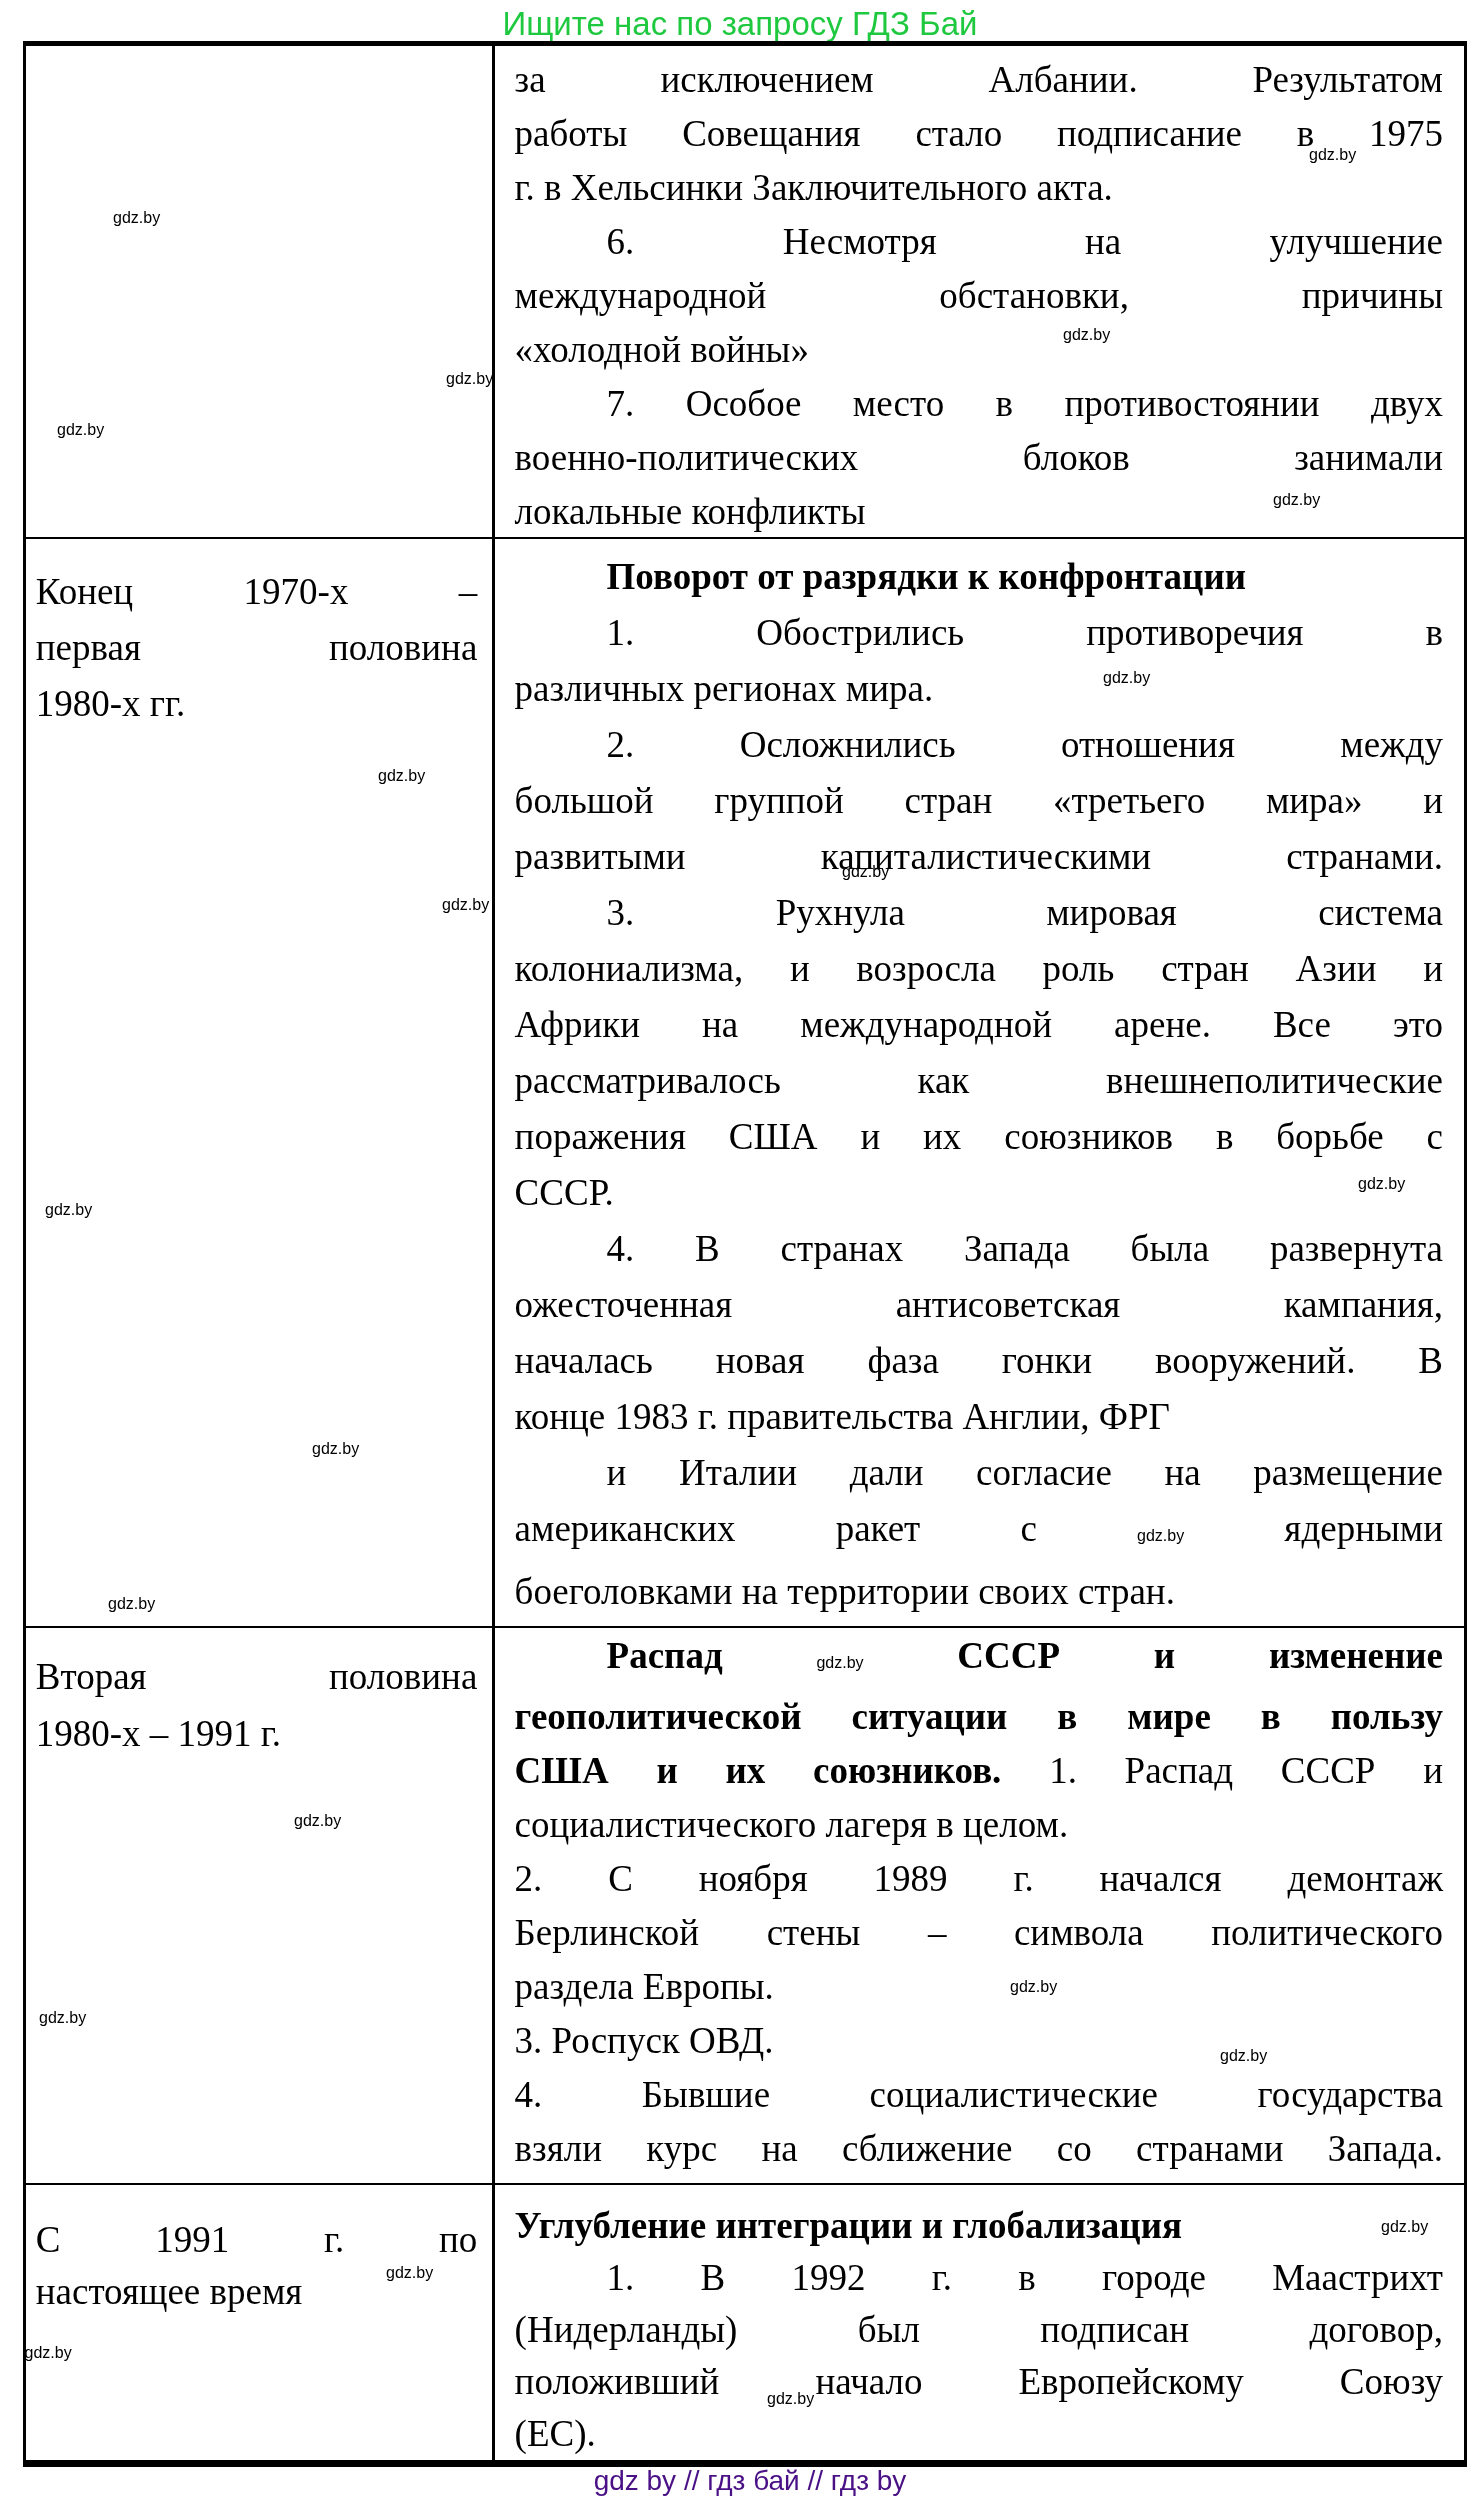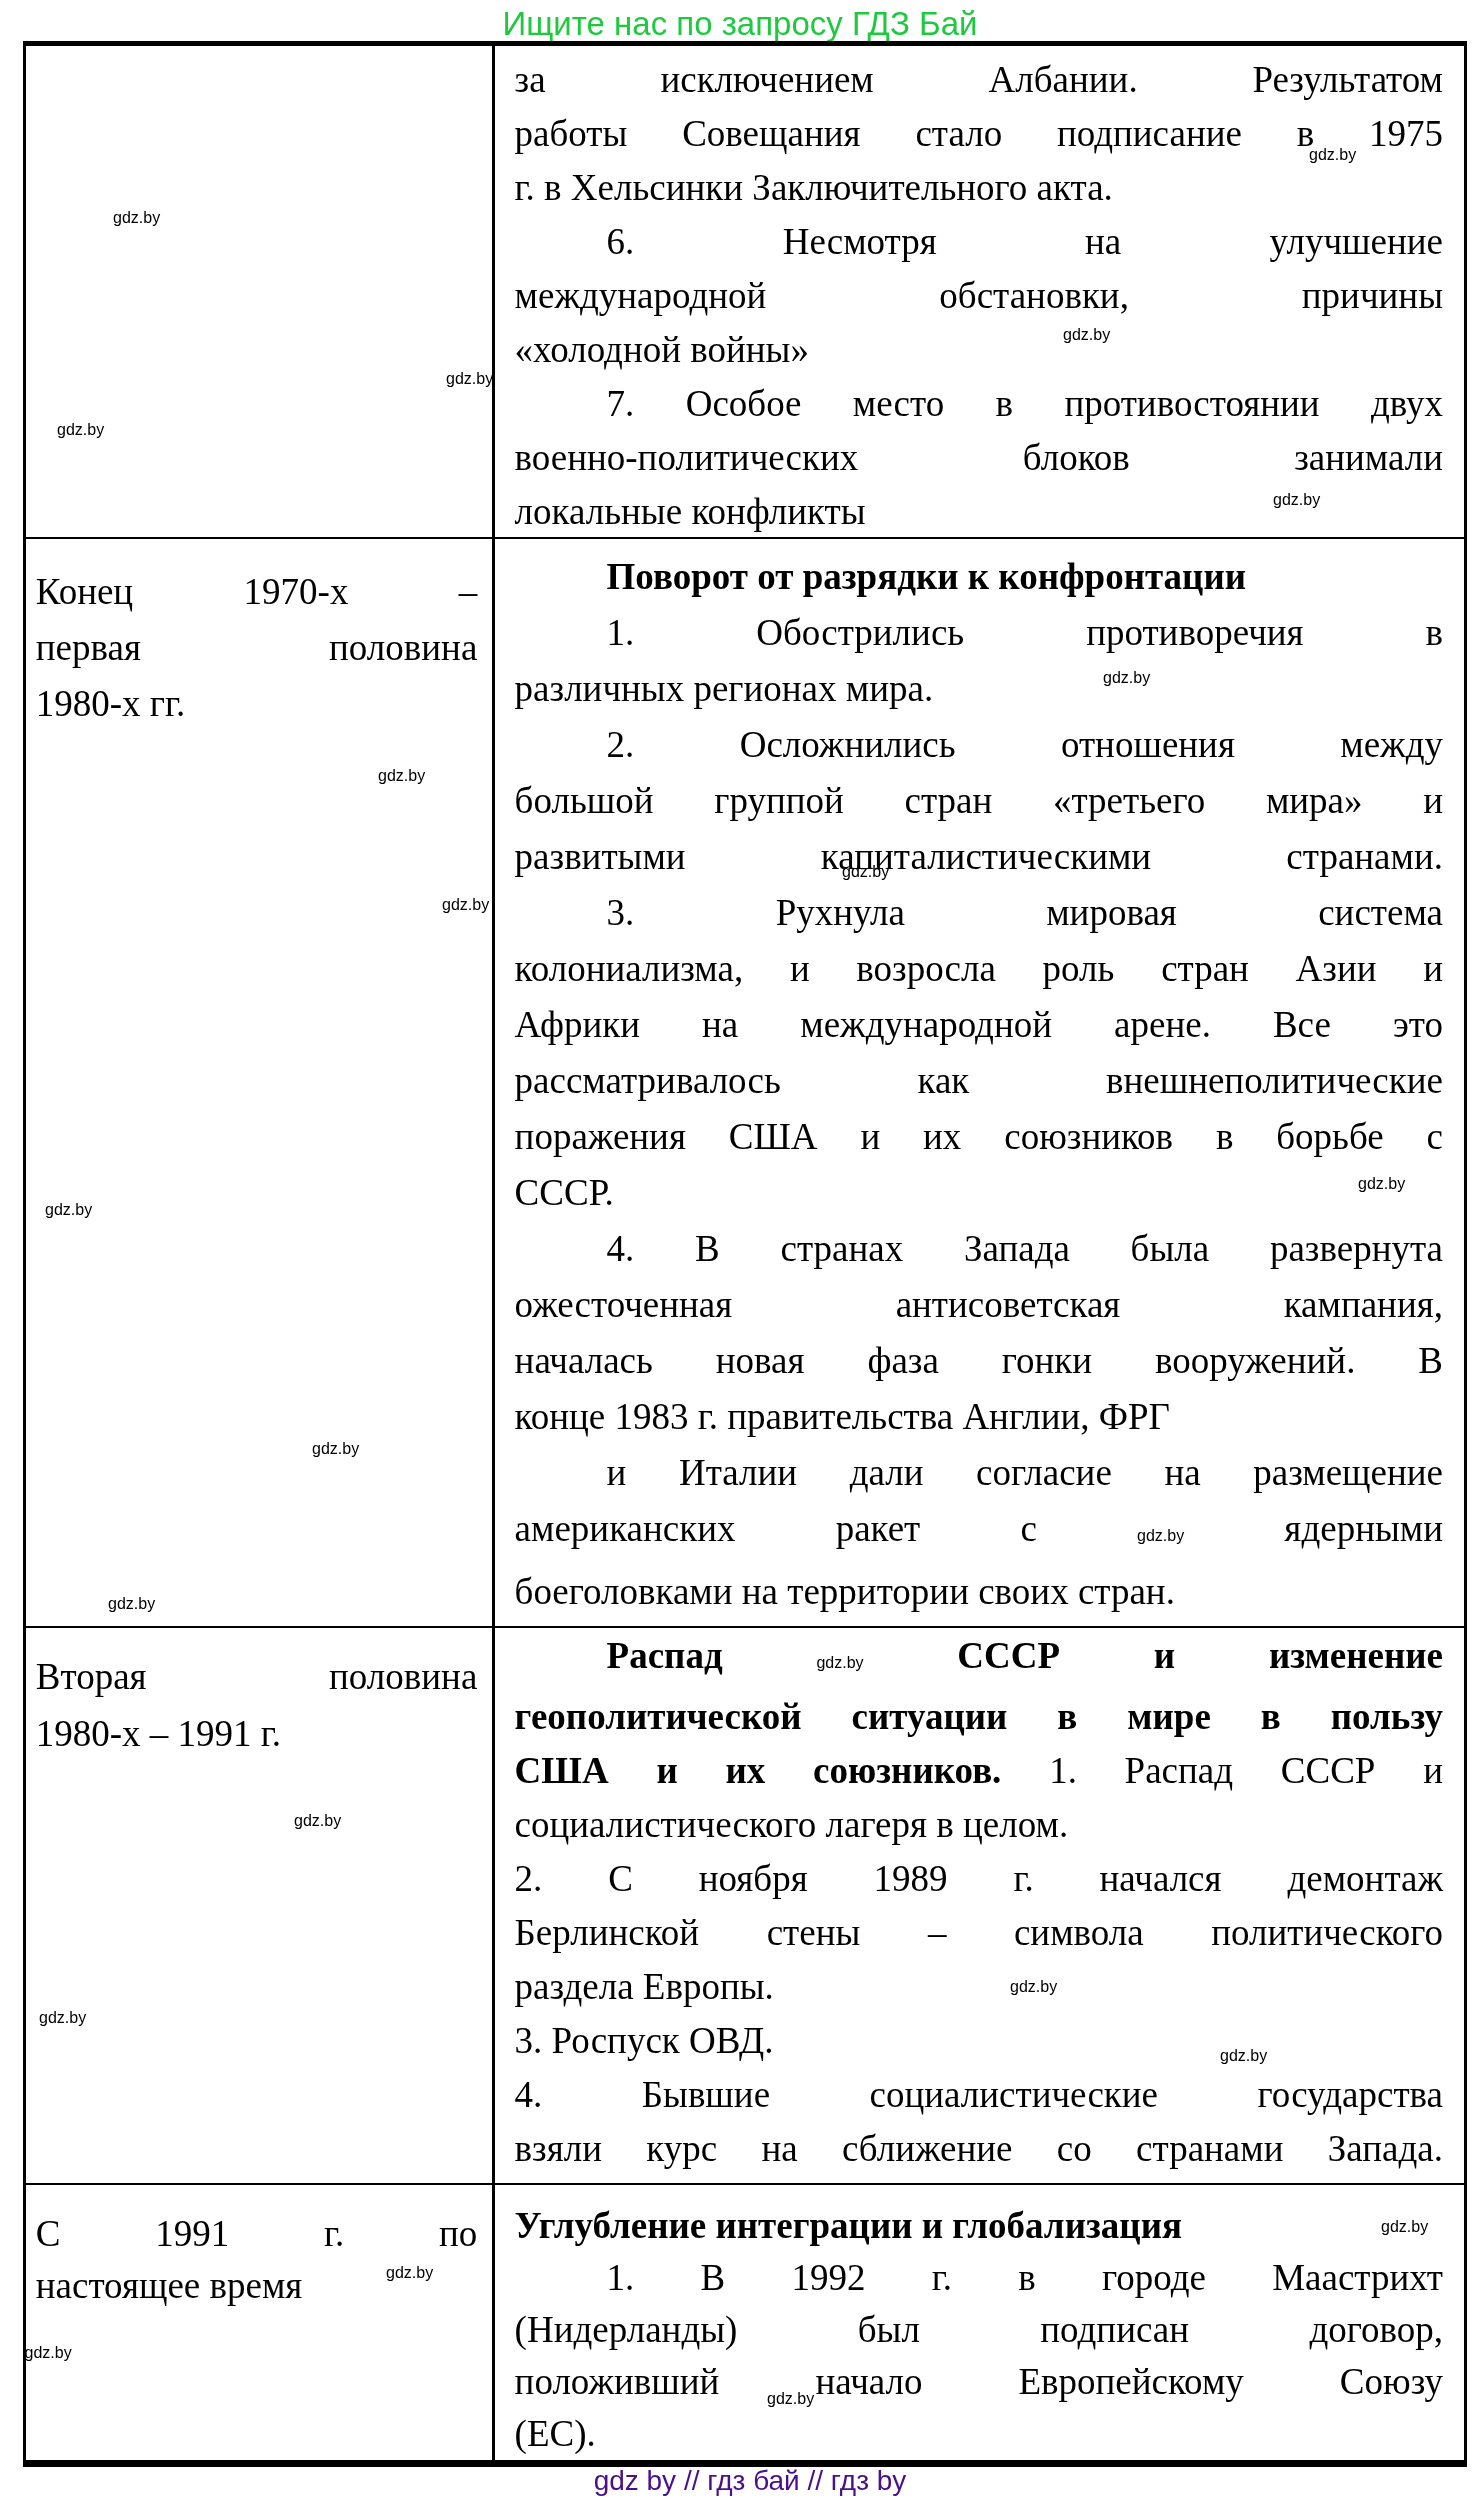--- a/index.html
+++ b/index.html
@@ -16,21 +16,21 @@
   .cell.left{width:469px;border-right:3.3px solid #000;padding:24.5px 14.7px 0 9.8px;font-size:37px}
   .cell.right{flex:1;padding:6.5px 21px 0 19.6px;font-size:37px}
   .line{line-height:54px;text-align:left}
   .left .line{line-height:57px}
   .row2 .line{line-height:56px}
   .row2.cell.right{padding-top:10px}
   .row3.cell.right{padding-top:1px}
   .row3.cell.left{padding-top:19.6px}
   .row4 .line{line-height:52px}
   .row4.cell.right{padding-top:15px}
-  .row4.cell.left{padding-top:23px}
+  .row4.cell.left{padding-top:29px}
   .spread{text-align:justify;text-align-last:justify}
   .indent{text-indent:92px}
   .b{font-weight:bold}
   .wm{font-family:"Liberation Sans",sans-serif;font-size:16px;color:#000000;font-weight:400}
   .wm.abs{position:absolute;z-index:5;white-space:nowrap}
   .footer{position:absolute;top:2465px;left:10px;width:100%;text-align:center;
           font-family:"Liberation Sans",sans-serif;font-size:28px;color:#4a1086}
 </style>
 </head>
 <body>

